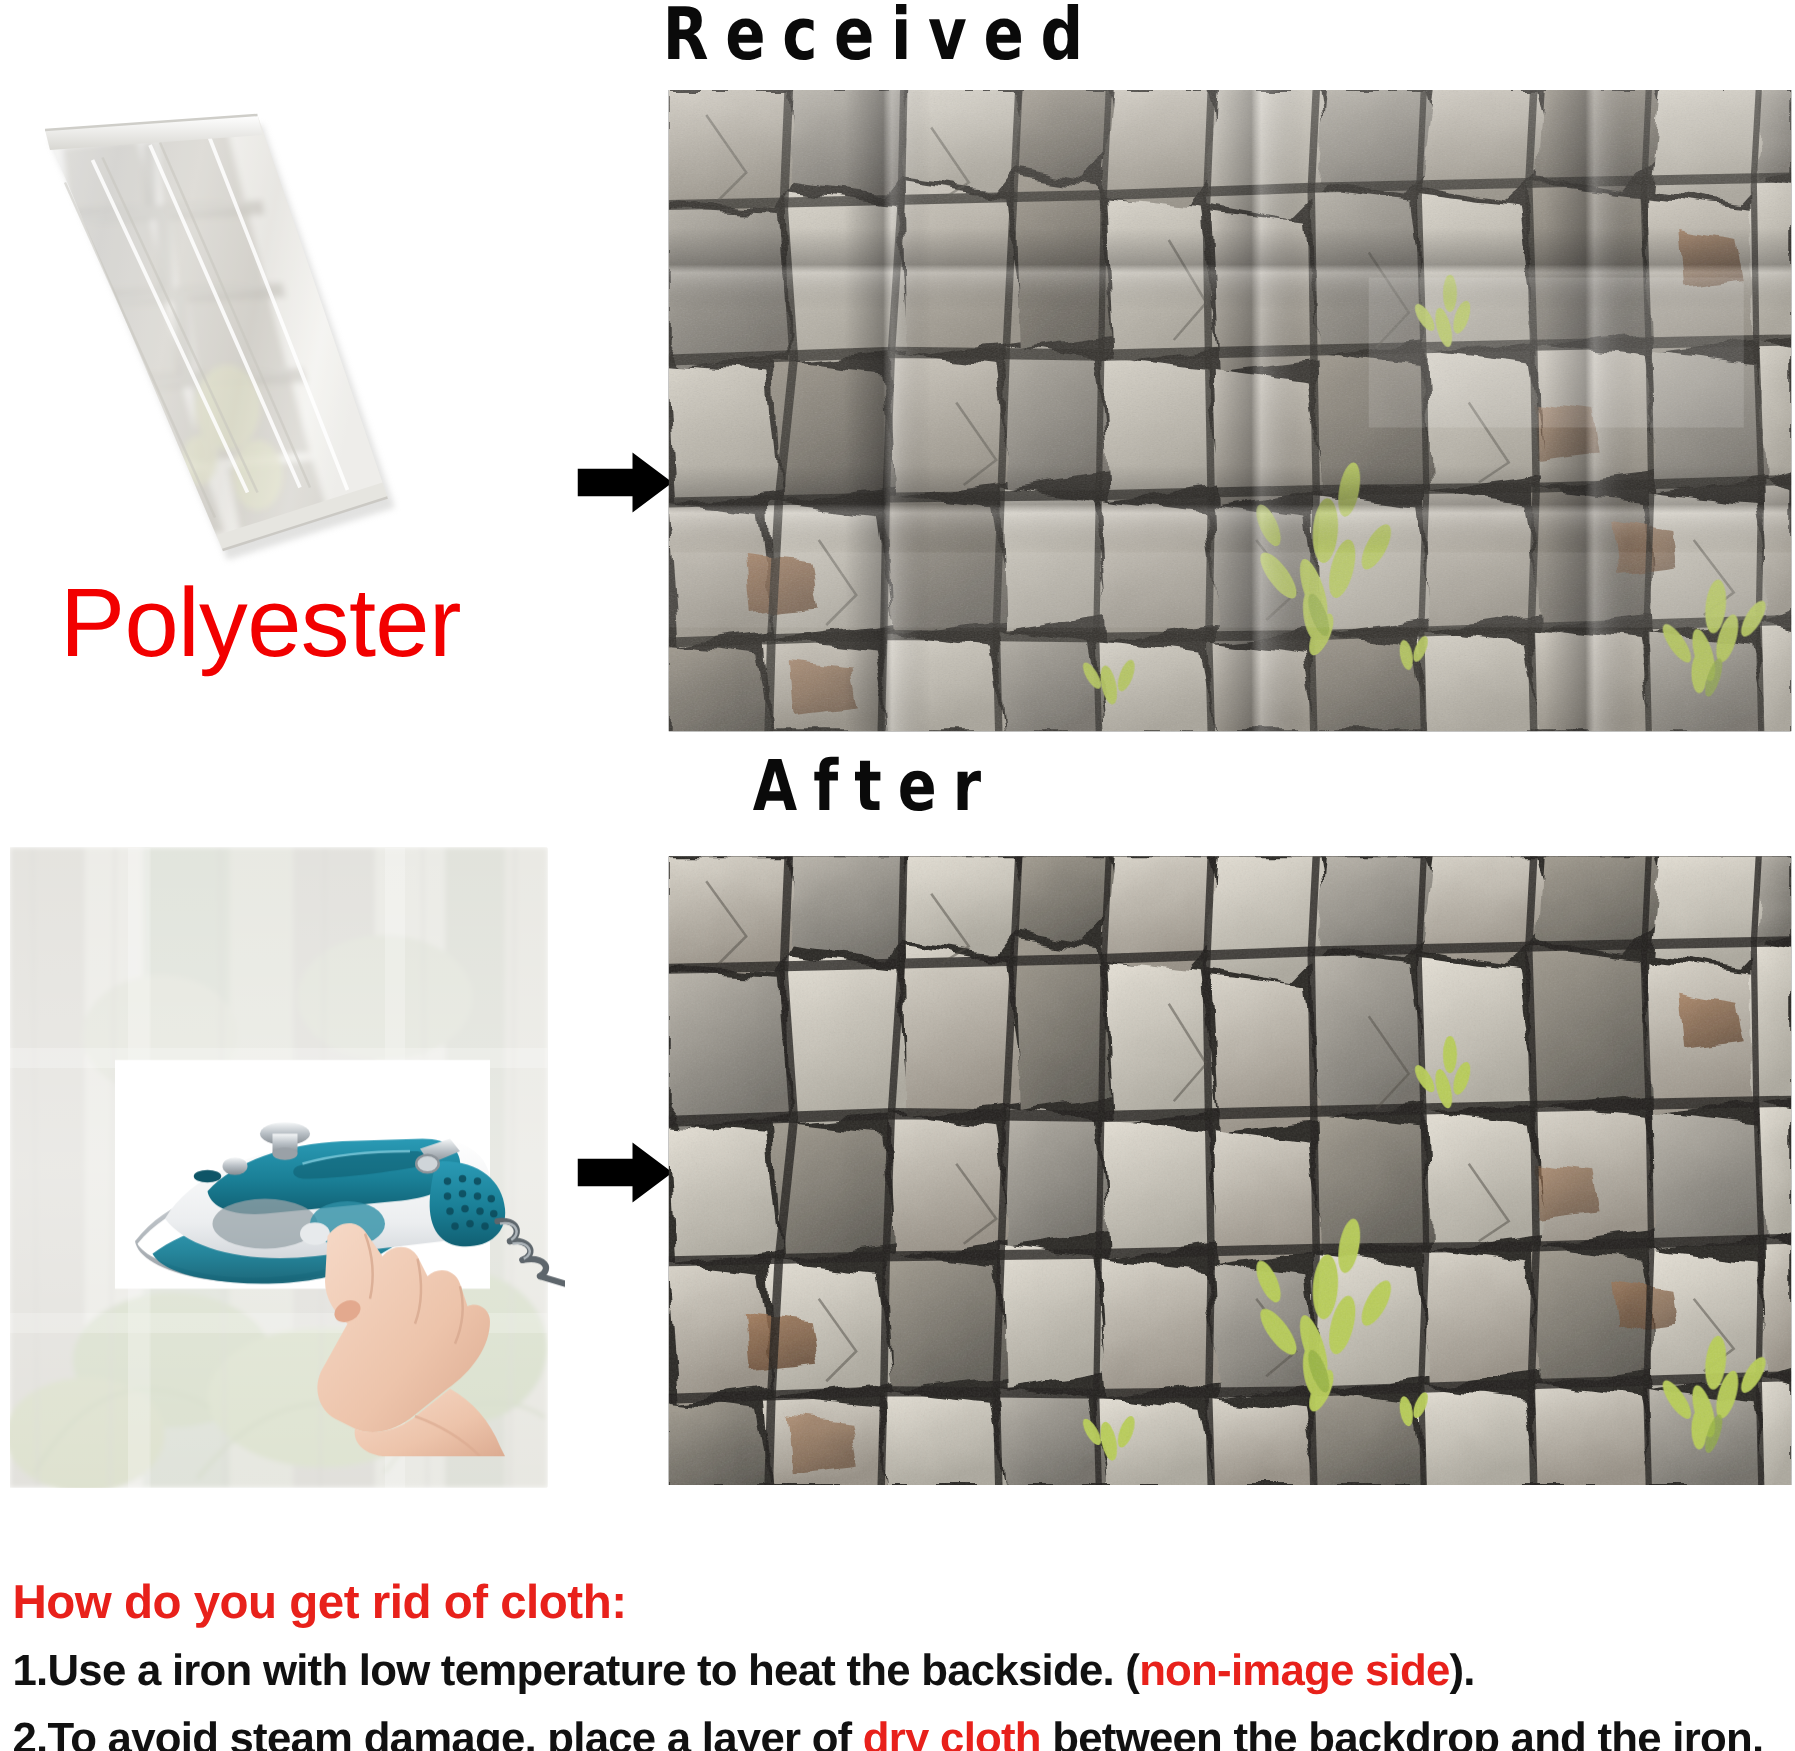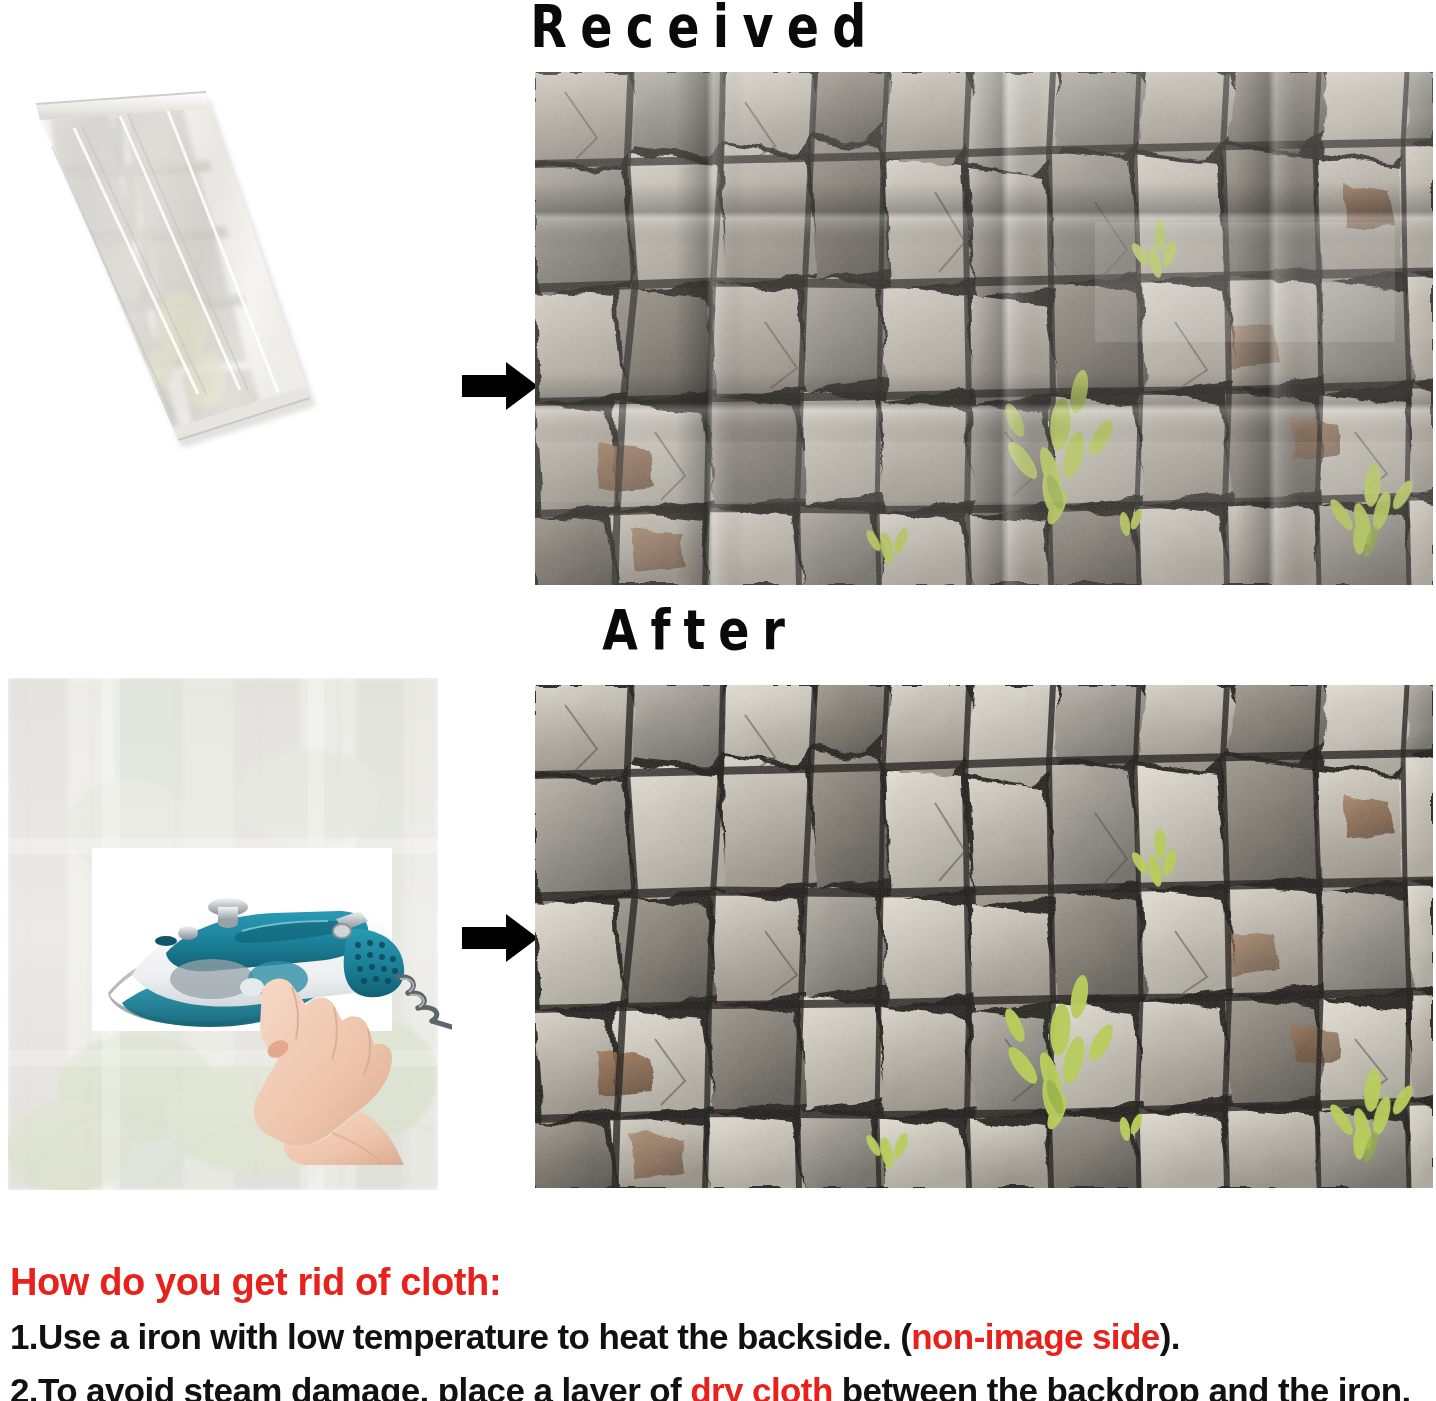--- a/index.html
+++ b/index.html
@@ -142,20 +142,21 @@
       <path d="M42,78 L162,346"></path>
     </g>
 
     <path d="M26,36 L196,24 L200,40 L30,52 Z" fill="url(#fabEdge)"></path>
     <path d="M26,36 L196,24" stroke="#cfcec9" stroke-width="2" fill="none"></path>
 
     <path d="M168,372 L300,330 L296,318 L164,360 Z" fill="#e6e5e0"></path>
     <path d="M168,372 L300,330" stroke="#cbc9c4" stroke-width="2" fill="none"></path>
   </svg>
 
+  <div id="polyester-label">Polyester</div>
 
   <div class="section-title" id="title-received">Received</div>
 
   <svg class="arrow" id="arrow-top" viewBox="0 0 76 52" preserveAspectRatio="none">
     <polygon points="0,15 44,15 44,2 76,26 44,50 44,37 0,37" fill="#000000"></polygon>
   </svg>
 
   <div class="rock-panel" id="panel-received">
     <svg class="rock-canvas" viewBox="0 0 898 513" preserveAspectRatio="none">
       <defs>

